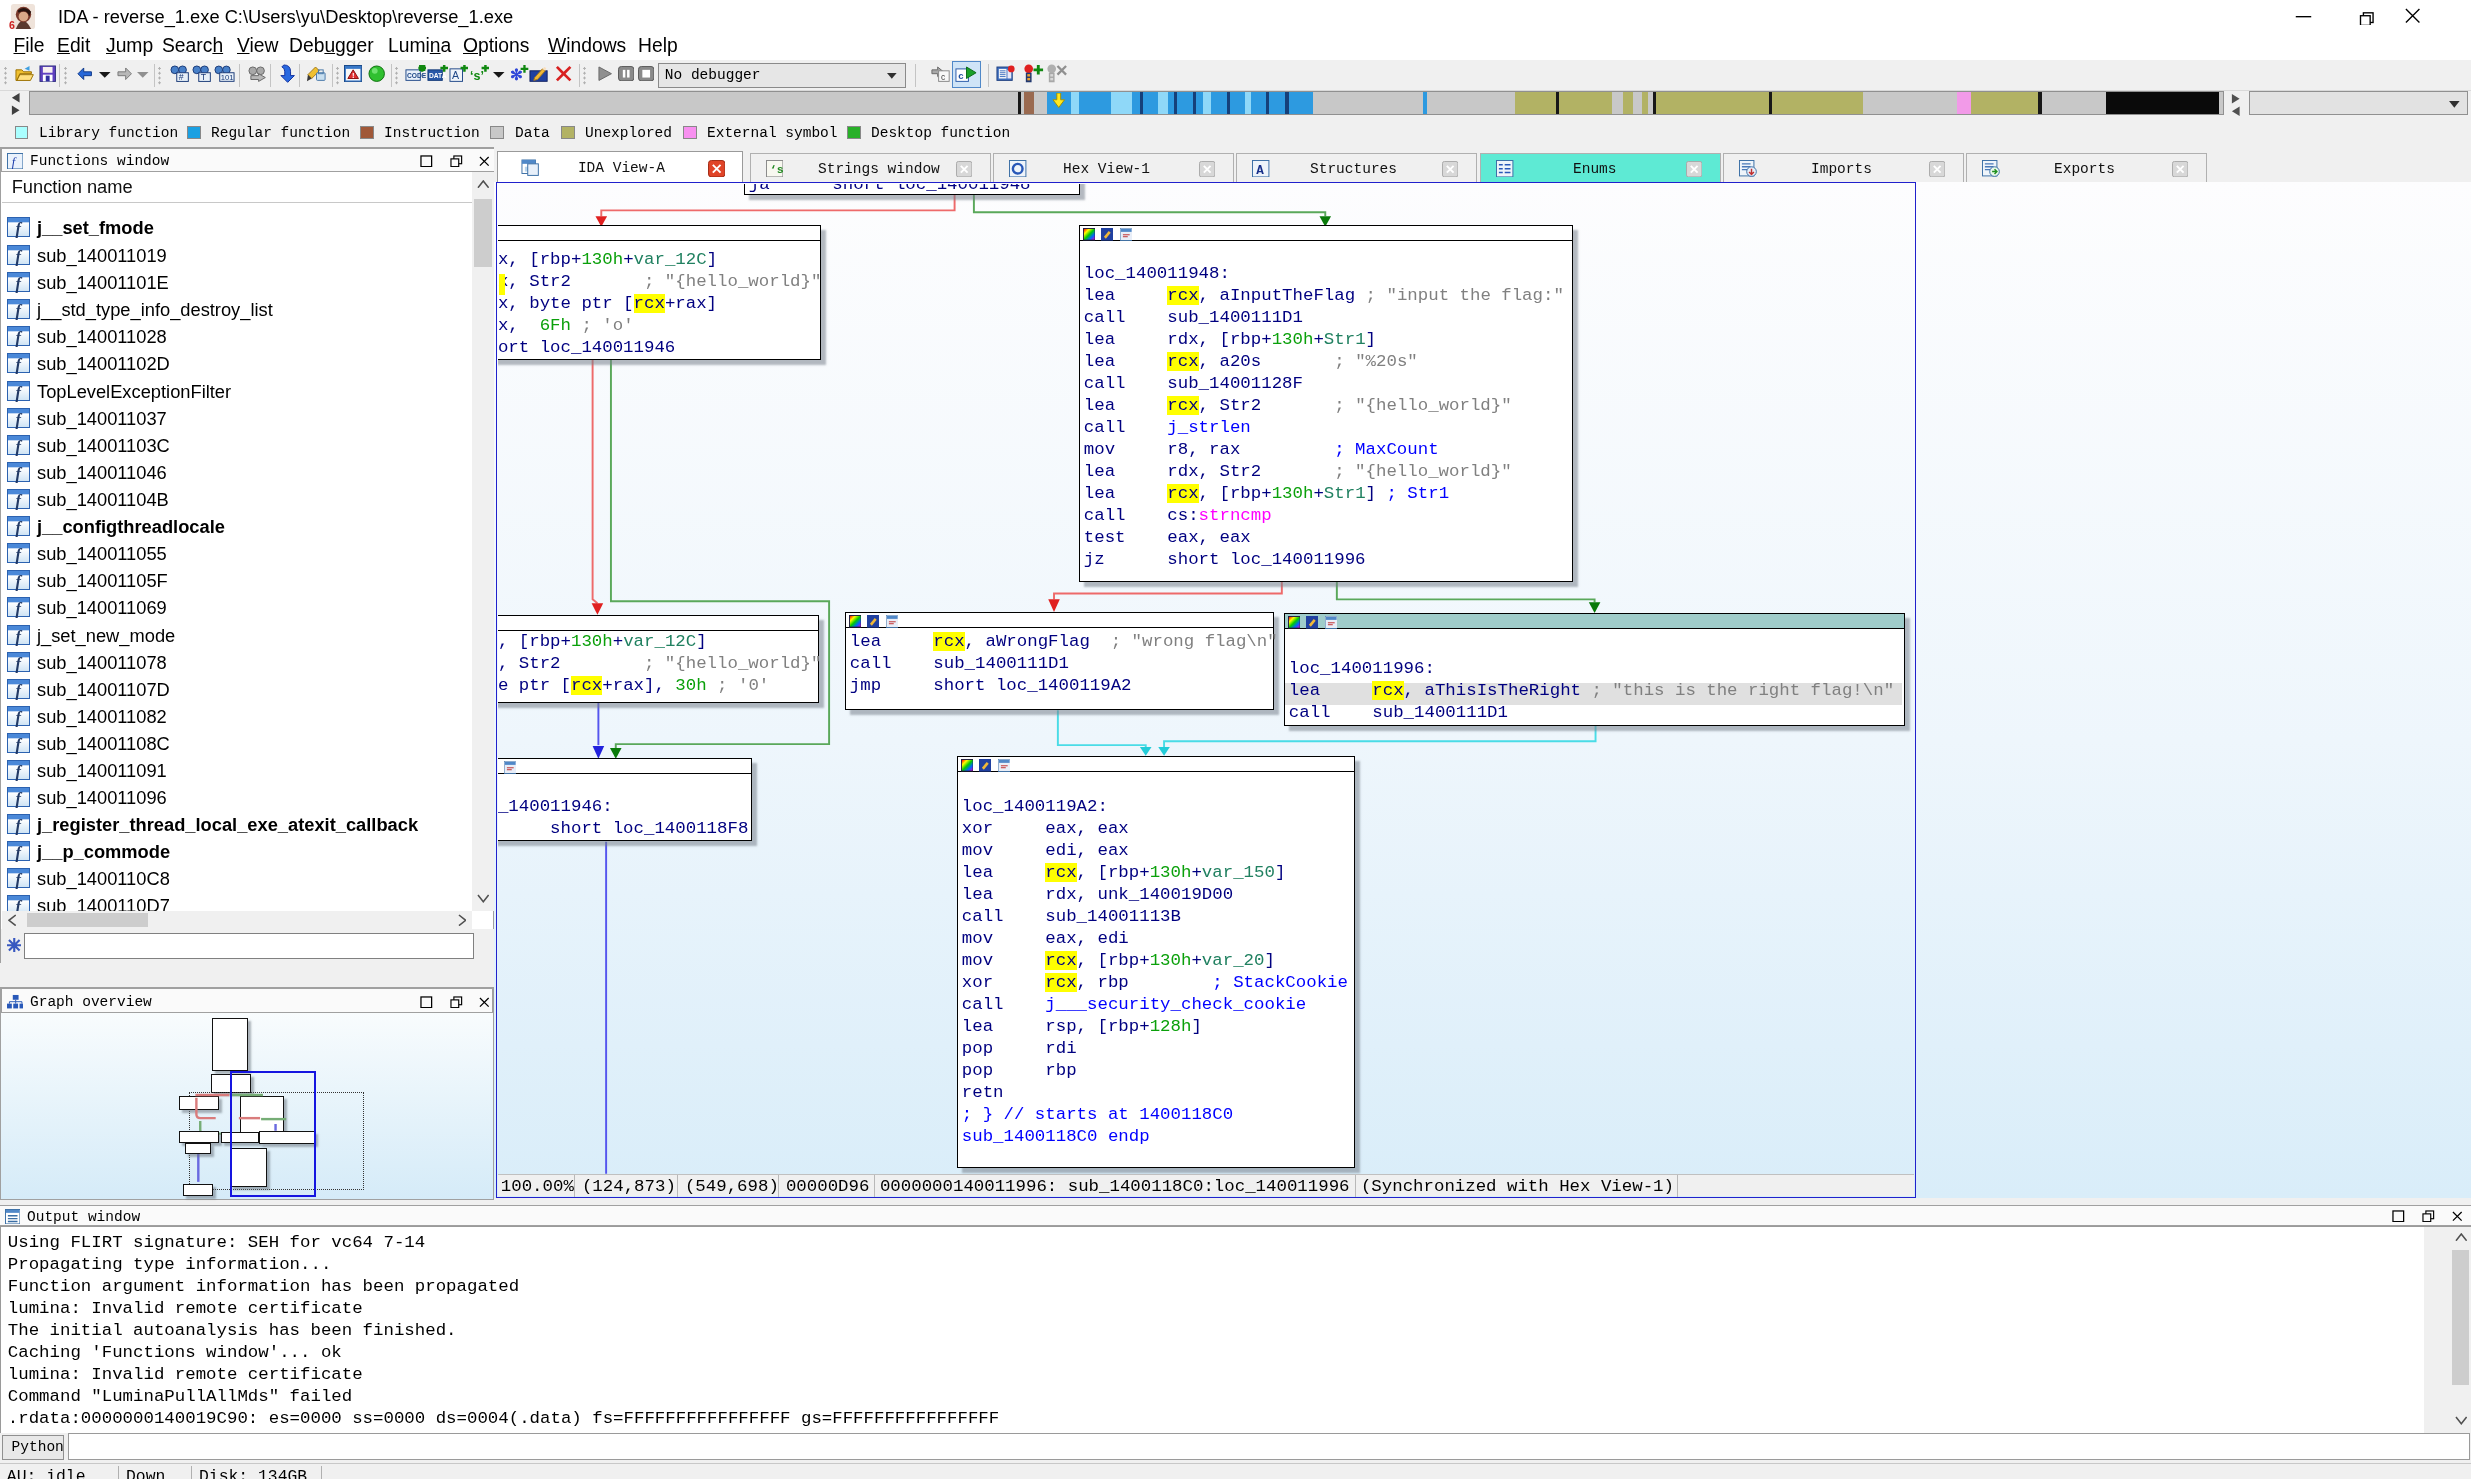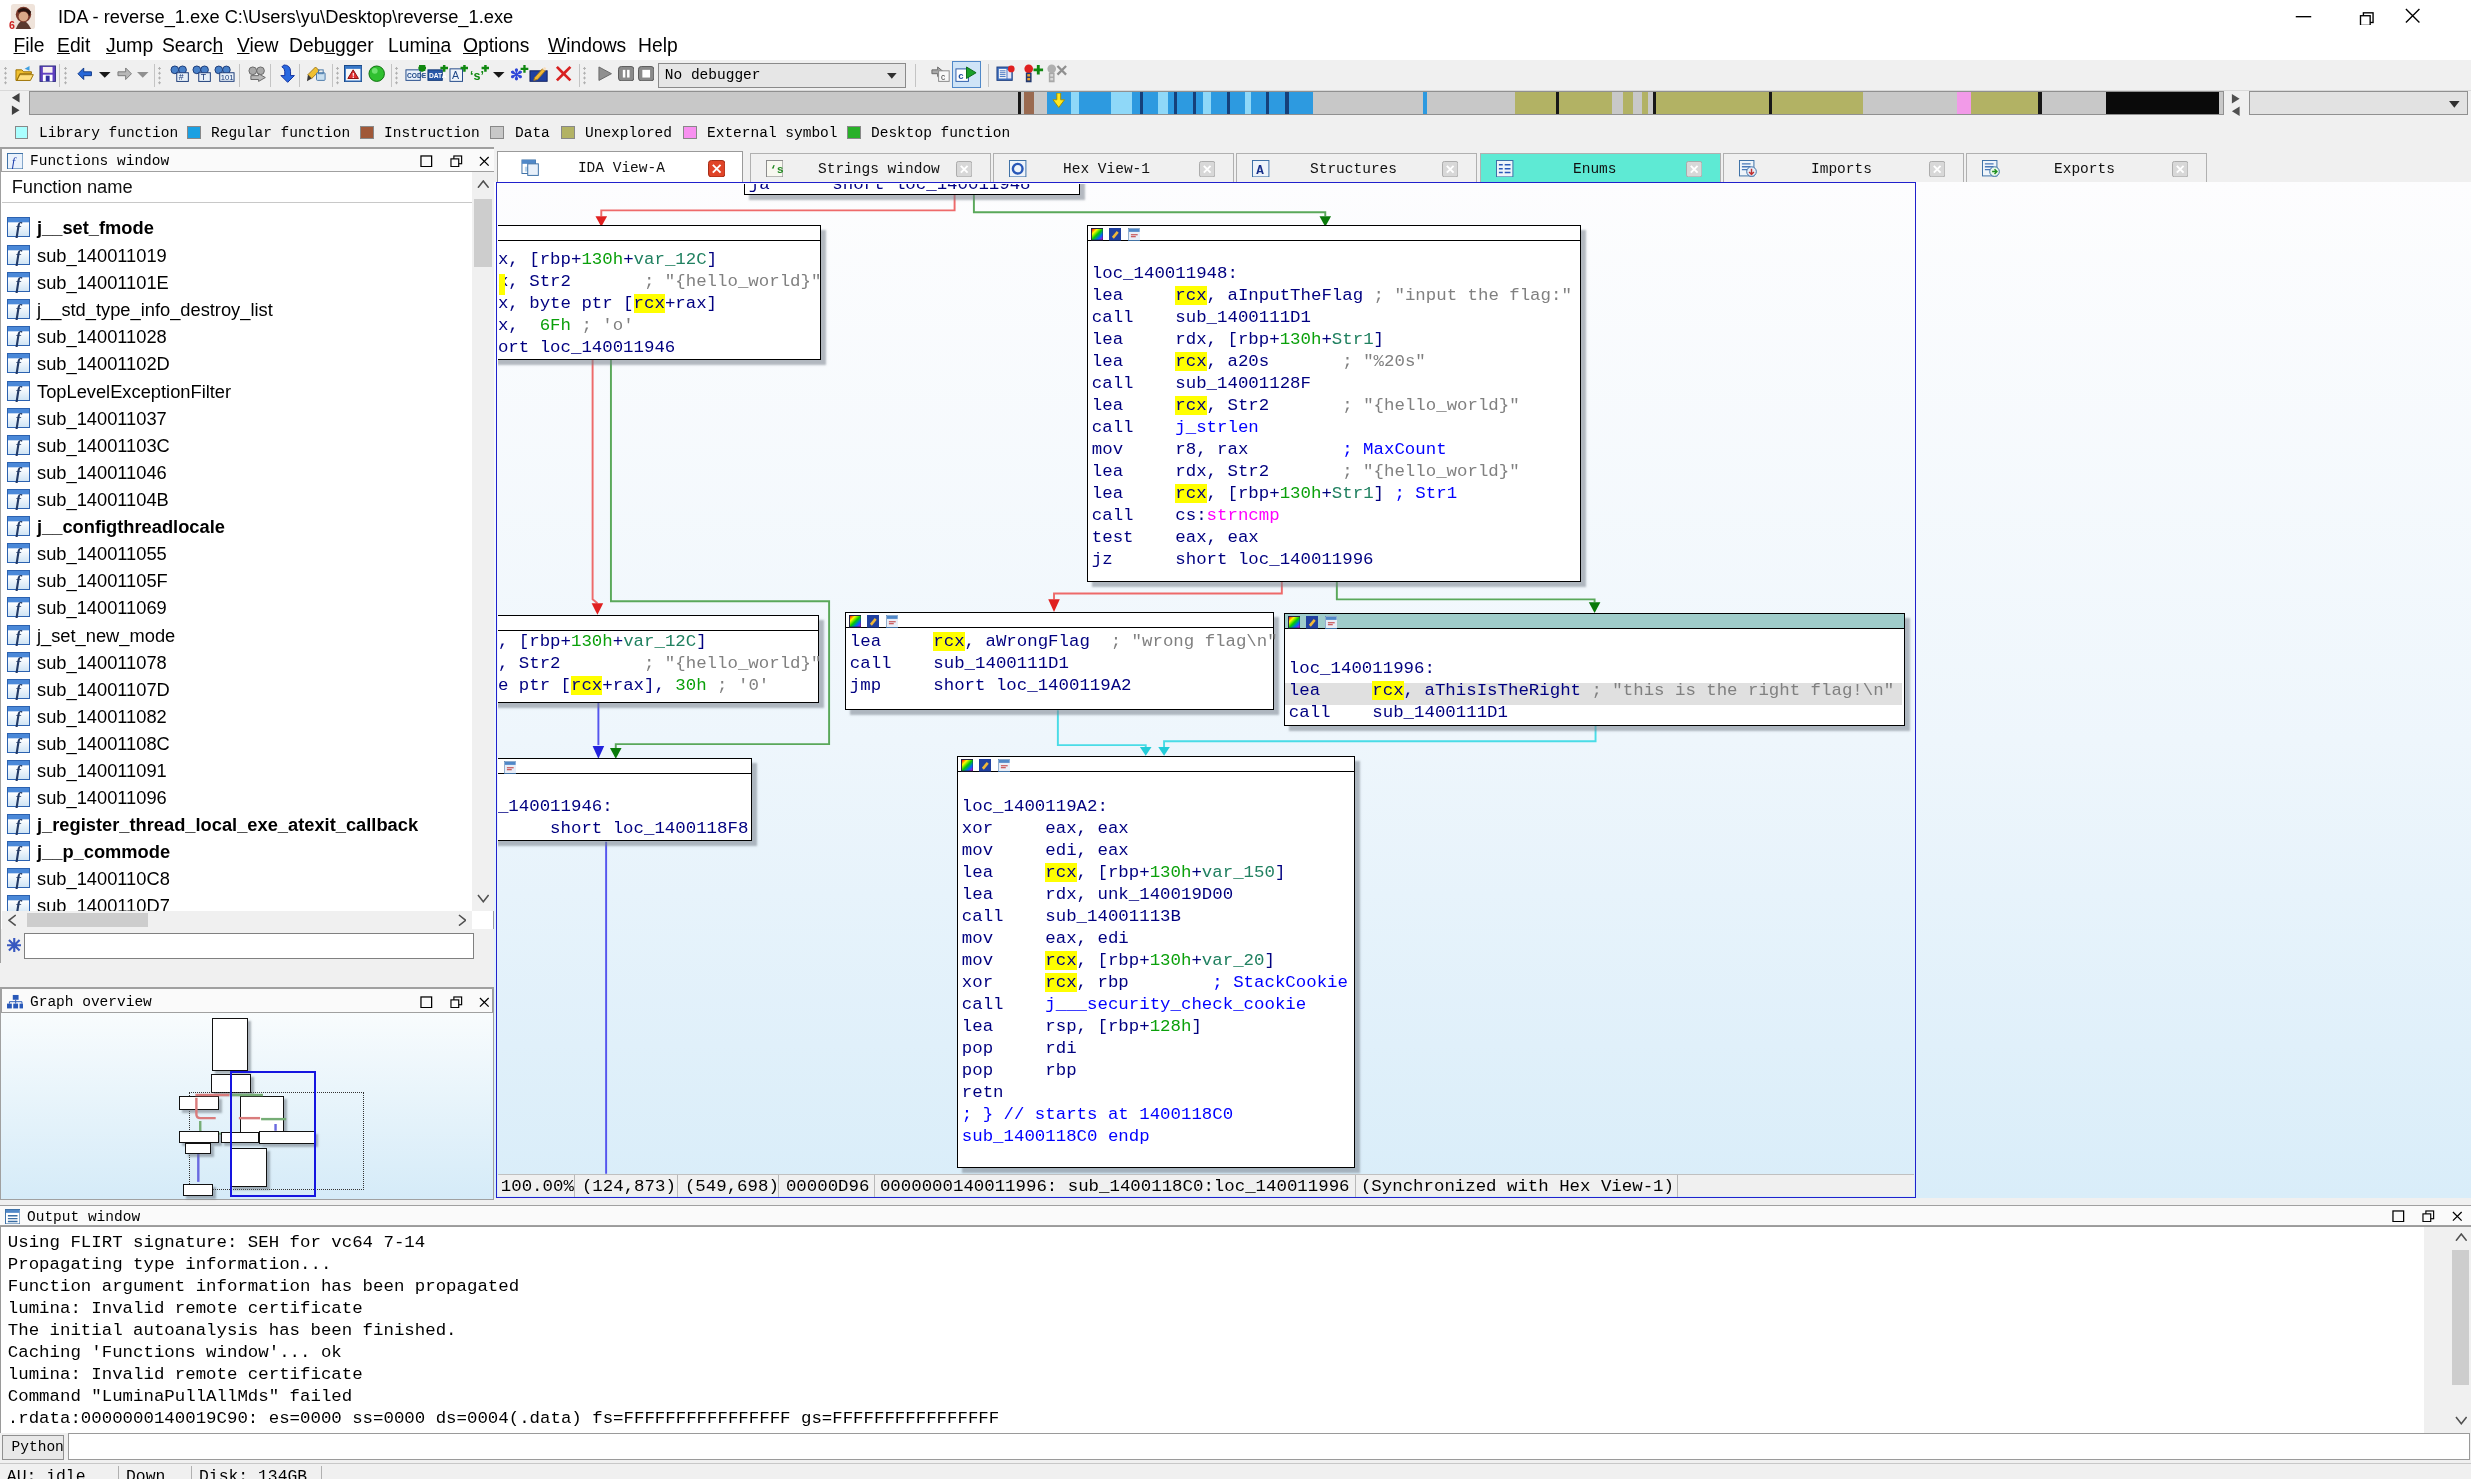--- a/index.html
+++ b/index.html
@@ -648,21 +648,21 @@
     <div class="blk" style="left:-5.8px;top:41px;width:329px;height:135px;">
       <div class="blkbar"></div>
       <div class="abs" style="left:5.8px;top:48px;width:5.8px;height:21px;background:#ffff00"></div>
       <pre class="code" style="margin:7.7px 0 0 4.8px;">x, [rbp+<span class="cn">130h</span>+<span class="cv">var_12C</span>]
 x, Str2       <span class="cg">; "{hello_world}"</span>
 x, byte ptr [<span class="hl">rcx</span>+rax]
 x,  <span class="cn">6Fh</span> <span class="cg">; 'o'</span>
 ort loc_140011946</pre>
     </div>
     
-    <div class="blk" style="left:581px;top:41px;width:494px;height:357px;margin-left:8px;">
+    <div class="blk" style="left:581px;top:41px;width:494px;height:357px;">
       <div class="blkbar">
           <span class="bic" style="left:2.9px"><svg width="12.6" height="12.6" viewBox="0 0 13 13">
               <rect width="13" height="13" fill="#224"></rect>
               <rect x="1" y="1" width="11" height="11" fill="url(#rb)"></rect>
             </svg></span>
           <span class="bic" style="left:21px"><svg width="12.6" height="12.6" viewBox="0 0 13 13">
               <rect width="13" height="13" fill="#2040a0"></rect>
               <path d="M3 9 L8 3 L10 5 L5 11 Z" fill="#f0b838"></path>
             </svg></span>
           <span class="bic" style="left:40px"><svg width="12.6" height="12.6" viewBox="0 0 13 13">

